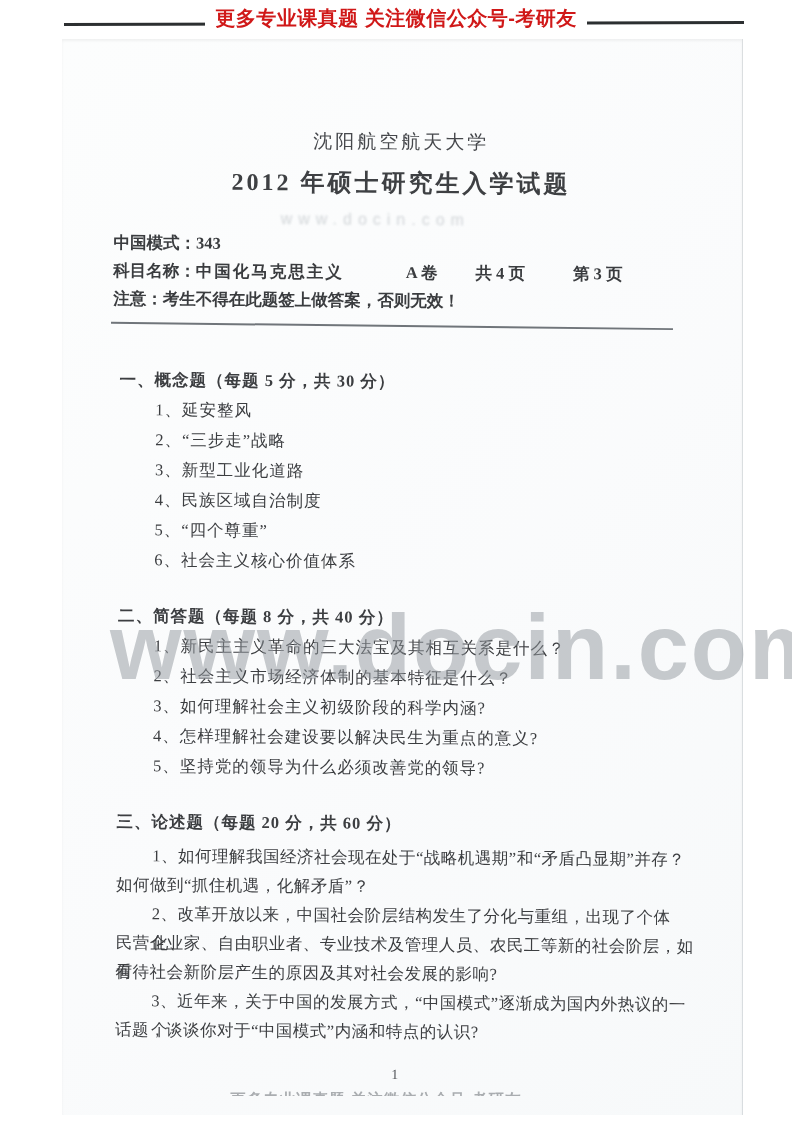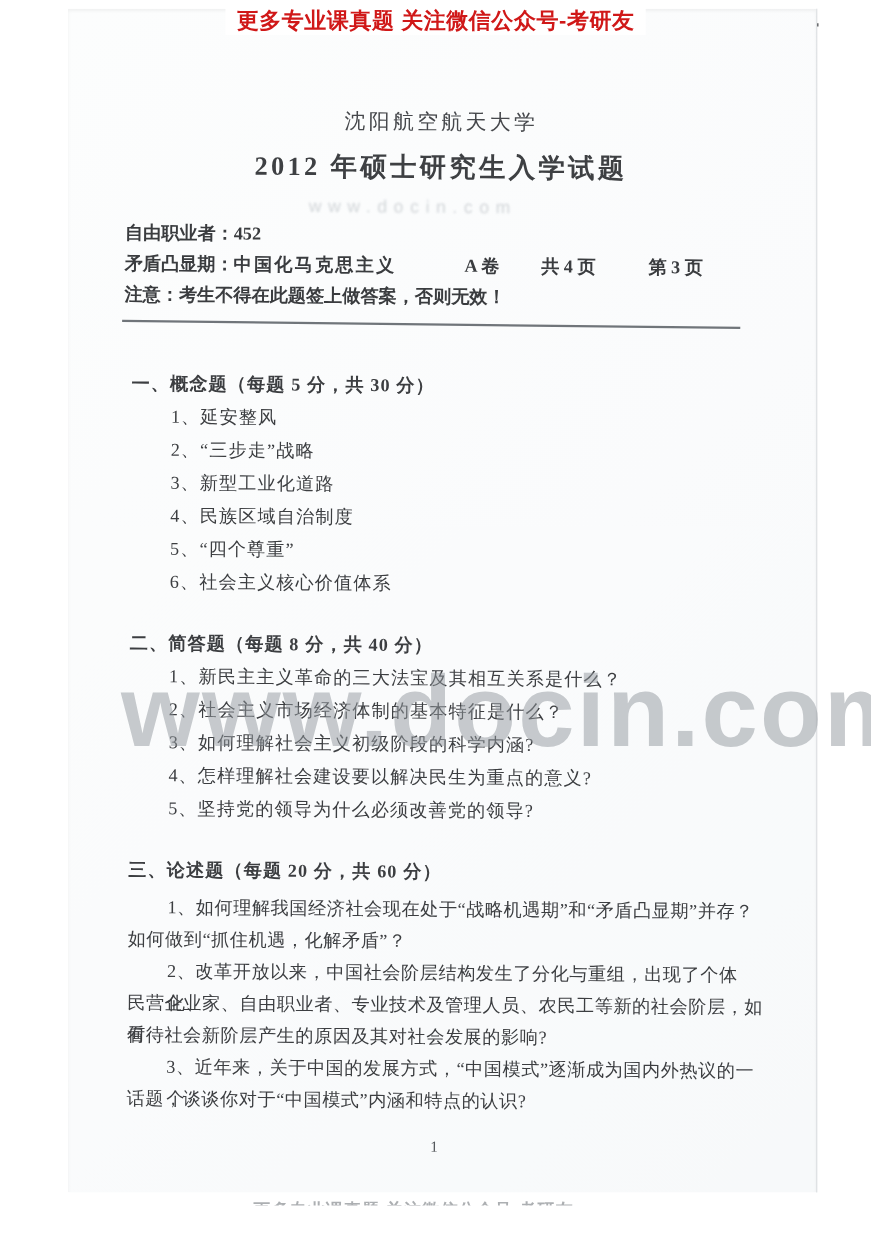--- a/index.html
+++ b/index.html
@@ -23,21 +23,21 @@
   }
   .banner span {
     display: inline-block; background: #ffffff; padding: 0 10px;
     color: #d01818; font-weight: bold; font-size: 20px;
     font-family: "Liberation Sans", "DejaVu Sans", sans-serif;
     letter-spacing: 0.5px;
   }
 
   
   .page-scan {
-    position: absolute; left: 62px; top: 8px; width: 680px; height: 1076px;
+    position: absolute; left: 62px; top: 39px; width: 680px; height: 1076px;
     background: linear-gradient(135deg, #fcfdfd 0%, #fafbfc 55%, #f7f9fa 100%);
     border-right: 1px solid rgba(120,130,140,0.25);
     box-shadow: inset 0 2px 3px rgba(0,0,0,0.05);
   }
   .scan-tilt {
     position: absolute; inset: 0;
     transform: rotate(0.4deg); transform-origin: 50% 0;
     color: #3c3e41;
   }
 
@@ -118,24 +118,24 @@
 
   <div class="page-scan">
     <div class="scan-tilt">
 
       <div class="university">沈阳航空航天大学</div>
       <div class="exam-title">2012 年硕士研究生入学试题</div>
       <div class="mini-watermark">www.docin.com</div>
 
       <div class="header-block">
         <div class="header-row">
-          <span>自由职业者：</span><span>452</span>
+          <span>中国模式：</span><span>343</span>
         </div>
         <div class="header-row">
-          <span>矛盾凸显期：</span><span class="subject-name">中国化马克思主义</span><span class="hspace-a"></span><span>A 卷</span><span class="hspace-b"></span><span>共 4 页</span><span class="hspace-c"></span><span>第 3 页</span>
+          <span>科目名称：</span><span class="subject-name">中国化马克思主义</span><span class="hspace-a"></span><span>A 卷</span><span class="hspace-b"></span><span>共 4 页</span><span class="hspace-c"></span><span>第 3 页</span>
         </div>
         <div class="header-row">注意：考生不得在此题签上做答案，否则无效！</div>
       </div>
 
       <div class="header-rule"></div>
 
       <div class="content">
         <div class="sec-heading">一、概念题（每题 5 分，共 30 分）</div>
         <div class="sec-item">1、延安整风</div>
         <div class="sec-item">2、“三步走”战略</div>

